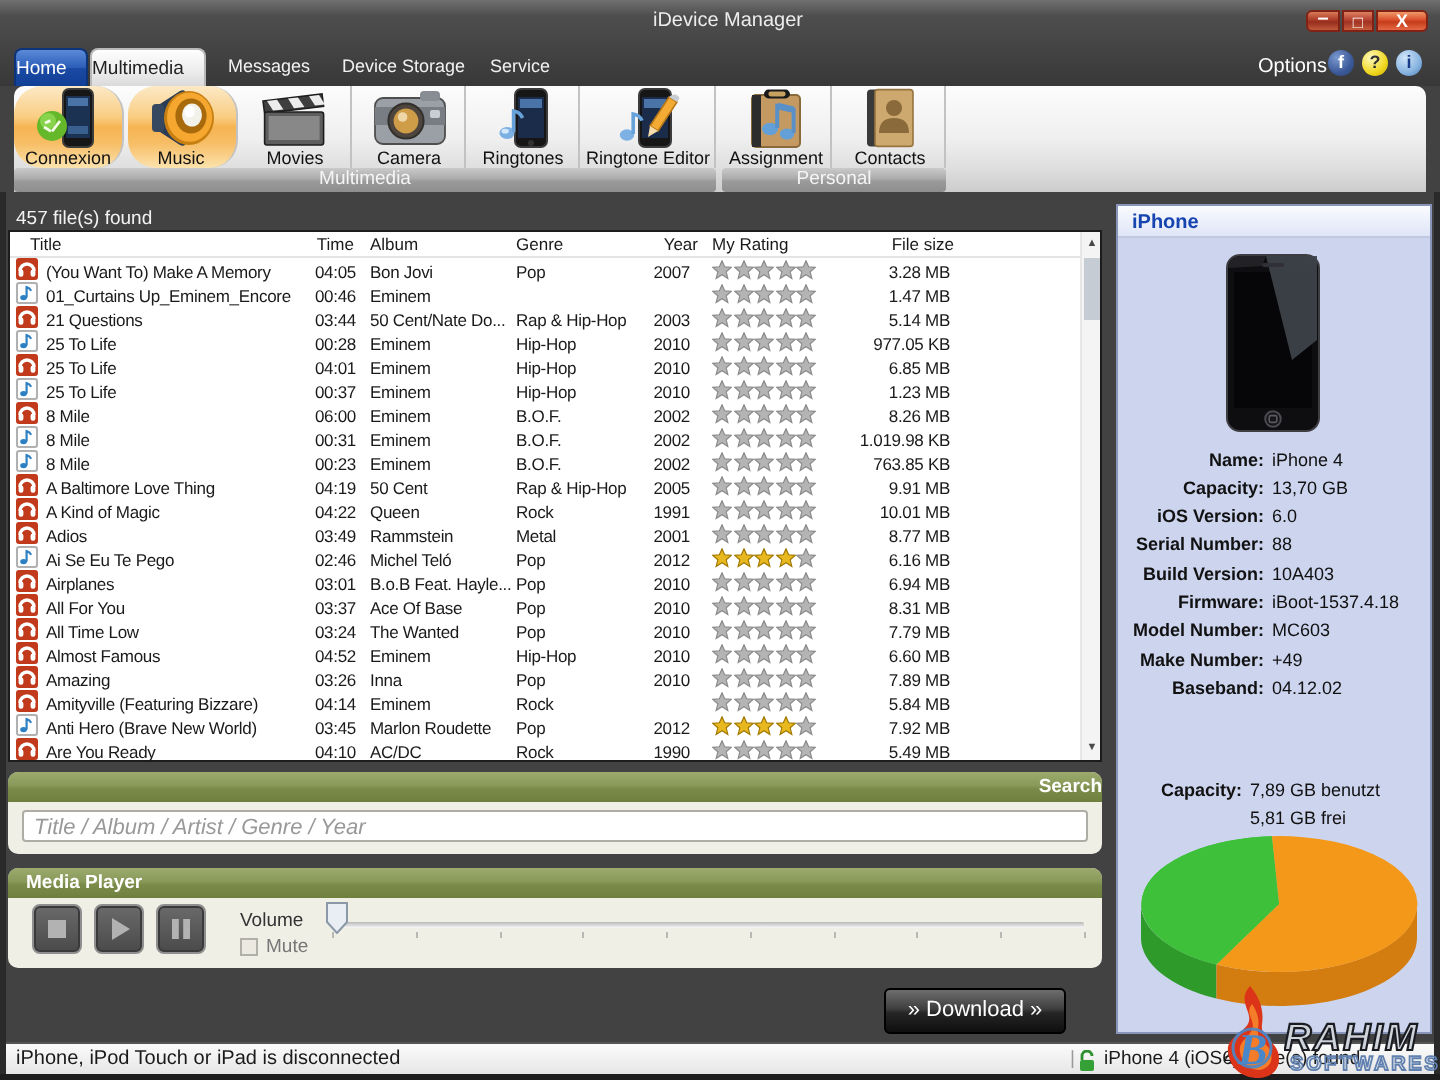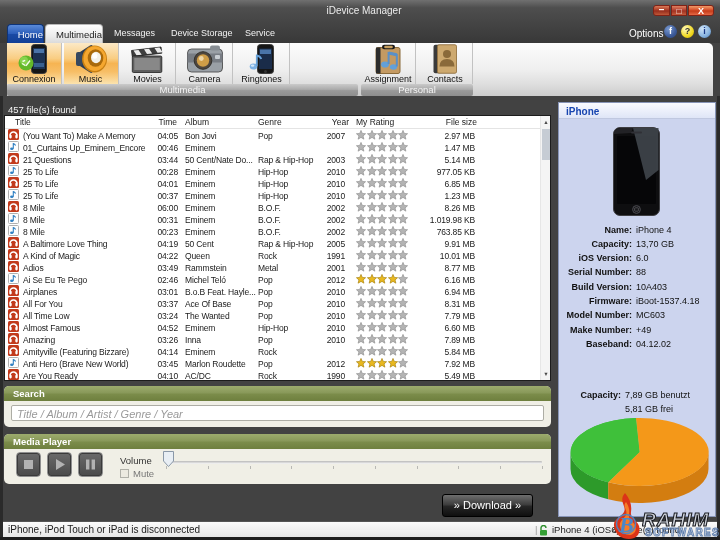--- a/index.html
+++ b/index.html
@@ -7,31 +7,31 @@
 #top { position:absolute; left:0; top:0; width:720px; height:43px;
   background:linear-gradient(180deg,#707070 0%,#4e4e4e 18%,#444444 55%,#383838 100%); }
 #title { position:absolute; left:0; top:5px; width:728px; text-align:center; color:#ececec; font-size:10px; }
 
 .wb { position:absolute; top:5px; height:11px; border:1px solid #802216; }
 #wb1 { left:653px; width:17px; border-radius:3px 0 0 3px; background:linear-gradient(180deg,#d87a58,#aa3a26 45%,#962e1e 55%,#c05838); }
 #wb2 { left:671px; width:16px; background:linear-gradient(180deg,#de8060,#b44030 45%,#a03222 55%,#c85c3c); }
 #wb3 { left:688px; width:26px; border-radius:0 3px 3px 0; background:linear-gradient(180deg,#f09a68,#d84e2a 45%,#c43c1a 55%,#e66844); }
 .wbg { position:absolute; left:50%; top:50%; transform:translate(-50%,-50%); color:#fff; font-size:8px; font-weight:bold; line-height:1; }
 
-.tab { position:absolute; top:24px; height:19px; border-radius:4px 4px 0 0; font-size:9.5px; text-align:right; line-height:19px; }
+.tab { position:absolute; top:24px; height:19px; border-radius:4px 4px 0 0; font-size:9.5px; text-align:left; line-height:19px; }
 #tab-home { left:7px; width:37px; background:linear-gradient(180deg,#5a8ad8 0%,#2a5cb8 50%,#1a4aa4 51%,#123f96 100%); color:#fff; border:1px solid #0e3478; border-bottom:none; }
 #tab-mm { left:45px; width:58px; background:linear-gradient(180deg,#fefefe,#ececec 60%,#dadada); color:#222; border:1px solid #b8b8b8; border-bottom:none; }
 .tabtxt { position:absolute; top:28px; color:#f2f2f2; font-size:9px; }
 #opts { position:absolute; left:629px; top:28px; color:#fff; font-size:10px; }
 .circ { position:absolute; top:25px; width:13px; height:13px; border-radius:50%; text-align:center; font-size:9px; font-weight:bold; line-height:13px; }
 
 #ribbon { position:absolute; left:7px; top:43px; width:706px; height:53px; border-radius:5px 5px 0 0;
   background:linear-gradient(180deg,#fcfcfc 0%,#efefef 50%,#dedede 78%,#cccccc 100%); }
 .rbtn { position:absolute; top:0px; height:41px; border-right:1px solid #c2c2c2; }
-.rbtn.orange { background:linear-gradient(180deg,#fce9c6 0%,#f9cd82 38%,#f6b452 50%,#f7be66 70%,#fbe3ae 100%); }
+.rbtn.orange { background:linear-gradient(180deg,#fce9c6 0%,#f9cd82 38%,#f6b452 50%,#f7be66 70%,#fbe3ae 100%);border-radius:14px; }
 .ricon { position:absolute; left:0; right:0; top:1px; height:30px; text-align:center; }
 .rlabel { position:absolute; left:0; right:0; top:31px; text-align:center; font-size:9px; color:#111; }
 .glabel { position:absolute; top:41px; height:12px; border-radius:2px; text-align:center; color:#f5f5f5; font-size:9.5px; line-height:12px;
   background:linear-gradient(180deg,#cacaca 0%,#ababab 45%,#9a9a9a 55%,#8e8e8e 100%); }
 
 #found { position:absolute; left:8px; top:104px; color:#f2f2f2; font-size:9.5px; }
 
 #table { position:absolute; left:4px; top:115px; width:547px; height:266px; background:#fff; border:1px solid #1c1c1c; }
 #thead { position:absolute; left:0; top:0; width:545px; height:13px; border-bottom:1px solid #e4e4e4; }
 .hc { position:absolute; top:1px; font-size:8.5px; color:#1a1a1a; }
@@ -55,21 +55,21 @@
 #phead span { position:absolute; left:7px; top:3px; color:#1745b0; font-size:10px; font-weight:bold; }
 .iline { position:absolute; left:0; width:156px; height:12px; font-size:9px; }
 .il { position:absolute; left:0; width:73px; text-align:right; font-weight:bold; color:#111; }
 .iv { position:absolute; left:77px; color:#111; white-space:nowrap; }
 #cap1 { position:absolute; left:0; top:287px; width:62px; text-align:right; font-weight:bold; font-size:9px; color:#111; }
 #cap2 { position:absolute; left:66px; top:287px; font-size:9px; color:#111; }
 #cap3 { position:absolute; left:66px; top:301px; font-size:9px; color:#111; }
 
 .sect { position:absolute; left:4px; width:547px; border-radius:5px; overflow:hidden; }
 .shead { height:15px; background:linear-gradient(180deg,#9cab6d 0%,#89995a 45%,#7b8c4a 55%,#6e7f3e 100%); color:#fff; font-size:9.5px; font-weight:bold; padding-left:9px; line-height:15px; }
-#search { top:386px; height:41px; background:#f0efe6; }
+#search { top:386px; height:41px; background:#f0efe6;text-align:right; }
 #sinput { position:absolute; left:7px; top:19px; width:533px; height:16px; background:#fff; border:1px solid #adada5; border-radius:2px; }
 #sinput span { position:absolute; left:5px; top:2px; font-size:11px; color:#999; font-style:italic; }
 #media { top:434px; height:50px; background:#f0efe6; }
 .mbtn { position:absolute; top:18px; width:25px; height:25px; border-radius:4px; border:1px solid #8f8f8f;
   background:linear-gradient(180deg,#6a6a6a,#4a4a4a); box-shadow:inset 0 0 0 1px #3a3a3a; }
 #vol { position:absolute; left:116px; top:21px; font-size:9.5px; color:#333; }
 #mute { position:absolute; left:116px; top:35px; width:9px; height:9px; background:#eceae0; border:1px solid #b0b0a8; }
 #mutel { position:absolute; left:129px; top:34px; font-size:9.5px; color:#777; }
 #strack { position:absolute; left:162px; top:27px; width:376px; height:3px; background:linear-gradient(180deg,#b8b8b8,#f8f8f8); border-radius:1px; }
 #sthumb2 { position:absolute; left:159px; top:17px; }
@@ -160,20 +160,33 @@
             <rect x="11.5" y="0.5" width="16" height="29" rx="3" fill="#161616" stroke="#3c3c3c"></rect>
             <rect x="13" y="4.5" width="13" height="20.5" fill="#1a2c49"></rect>
             <rect x="14" y="5.5" width="11" height="4.5" fill="#4a74a8"></rect>
             <circle cx="19.5" cy="27.5" r="1.5" fill="#333"></circle>
             <ellipse cx="7.5" cy="22.5" rx="3.8" ry="3" fill="#7db1e4"></ellipse>
             <ellipse cx="6.6" cy="21.6" rx="1.8" ry="1.2" fill="#d3e8fa"></ellipse>
             <path d="M10.8 22 L10.8 11.5 Q14 12 15.3 15" fill="none" stroke="#67a2da" stroke-width="1.8"></path>
           </svg></div>
         <div class="rlabel">Ringtones</div>
       </div>
+<div class="rbtn" style="left:284.5px;width:66px">
+        <div class="ricon"><svg width="38" height="30" viewBox="0 0 38 30">
+            <rect x="14.5" y="0.5" width="16" height="29" rx="3" fill="#161616" stroke="#3c3c3c"></rect>
+            <rect x="16" y="4.5" width="13" height="20.5" fill="#1a2c49"></rect>
+            <rect x="17" y="5.5" width="11" height="4.5" fill="#4a74a8"></rect>
+            <ellipse cx="8.5" cy="23.5" rx="3.6" ry="2.9" fill="#7db1e4"></ellipse>
+            <path d="M11.6 23 L11.6 13 Q14.8 13.5 16 16.3" fill="none" stroke="#67a2da" stroke-width="1.8"></path>
+            <path d="M20 19 L29.5 4.5 L33.5 7 L24 21.5 Z" fill="#f3ab34" stroke="#b87818" stroke-width="0.8"></path>
+            <path d="M20 19 L24 21.5 L19 24.5 Z" fill="#f6dcab"></path>
+            <path d="M29.5 4.5 L33.5 7 L34.8 5 Q33.5 2.5 31 3.5 Z" fill="#c8cdd2"></path>
+          </svg></div>
+        <div class="rlabel">Ringtone Editor</div>
+      </div>
 <div class="rbtn" style="left:354px;width:55px">
         <div class="ricon"><svg width="34" height="30" viewBox="0 0 34 30">
             <rect x="5" y="3.5" width="24" height="26" rx="2" fill="#c49a62" stroke="#8a6a3a"></rect>
             <rect x="5" y="3.5" width="4.5" height="26" fill="#2c2c2c"></rect>
             <rect x="11" y="0.8" width="13" height="4.4" rx="2.2" fill="#1a1a1a"></rect>
             <rect x="13.2" y="1.8" width="8.6" height="2.4" rx="1.2" fill="#c8a060"></rect>
             <ellipse cx="14" cy="20.5" rx="4" ry="3.1" fill="#63a0d8"></ellipse>
             <ellipse cx="22.5" cy="23" rx="3.6" ry="2.8" fill="#63a0d8"></ellipse>
             <path d="M17.6 20 L17.6 9 L25.8 10.8 L25.8 22.5" fill="none" stroke="#5a90c8" stroke-width="2"></path>
             <path d="M17.6 9 L25.8 10.8" stroke="#5a90c8" stroke-width="3.2"></path>
@@ -224,21 +237,21 @@
             <path d="M5 0.4 L6.3 3.4 9.6 3.7 7.1 5.9 7.9 9.2 5 7.4 2.1 9.2 2.9 5.9 0.4 3.7 3.7 3.4 Z" fill="#b4b4b4" stroke="#8a8a8a" stroke-width="0.6"></path>
           </svg><svg width="10" height="10" viewBox="0 0 10 10" style="margin-right:0.5px">
             <path d="M5 0.4 L6.3 3.4 9.6 3.7 7.1 5.9 7.9 9.2 5 7.4 2.1 9.2 2.9 5.9 0.4 3.7 3.7 3.4 Z" fill="#b4b4b4" stroke="#8a8a8a" stroke-width="0.6"></path>
           </svg><svg width="10" height="10" viewBox="0 0 10 10" style="margin-right:0.5px">
             <path d="M5 0.4 L6.3 3.4 9.6 3.7 7.1 5.9 7.9 9.2 5 7.4 2.1 9.2 2.9 5.9 0.4 3.7 3.7 3.4 Z" fill="#b4b4b4" stroke="#8a8a8a" stroke-width="0.6"></path>
           </svg><svg width="10" height="10" viewBox="0 0 10 10" style="margin-right:0.5px">
             <path d="M5 0.4 L6.3 3.4 9.6 3.7 7.1 5.9 7.9 9.2 5 7.4 2.1 9.2 2.9 5.9 0.4 3.7 3.7 3.4 Z" fill="#b4b4b4" stroke="#8a8a8a" stroke-width="0.6"></path>
           </svg><svg width="10" height="10" viewBox="0 0 10 10" style="margin-right:0.5px">
             <path d="M5 0.4 L6.3 3.4 9.6 3.7 7.1 5.9 7.9 9.2 5 7.4 2.1 9.2 2.9 5.9 0.4 3.7 3.7 3.4 Z" fill="#b4b4b4" stroke="#8a8a8a" stroke-width="0.6"></path>
           </svg></span>
-<span class="c-size">2.97 MB</span>
+<span class="c-size">3.28 MB</span>
 </div>
 <div class="row" style="top:25.0px">
 <span class="ric">
           <svg width="11" height="11" viewBox="0 0 11 11">
             <rect x="0.5" y="0.5" width="10" height="10" rx="1" fill="#fdfdfd" stroke="#b0b0b0"></rect>
             <ellipse cx="3.8" cy="7.8" rx="1.7" ry="1.3" fill="#2e7fc2"></ellipse>
             <path d="M5.3 7.8 L5.3 2.6 Q6.8 2.9 7.6 4.4" fill="none" stroke="#2e7fc2" stroke-width="1.1"></path>
           </svg>
         </span>
 <span class="c-title">01_Curtains Up_Eminem_Encore</span>

